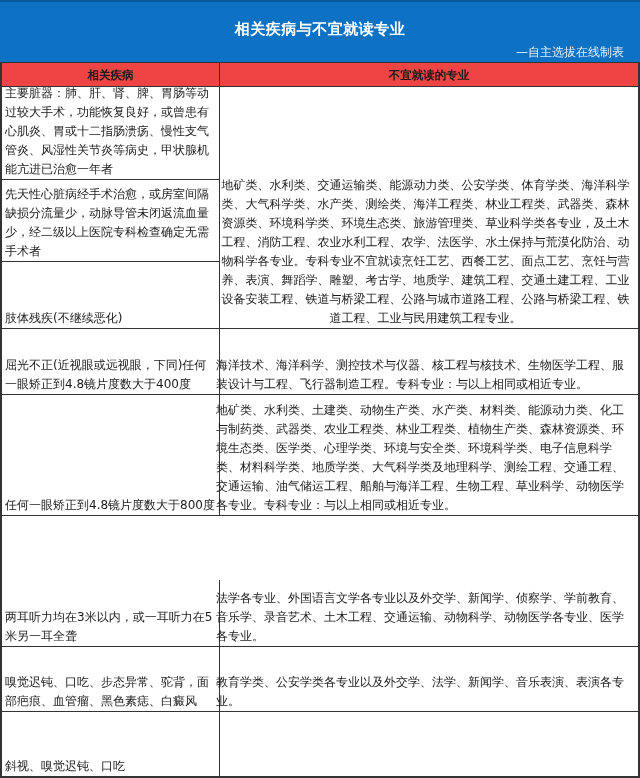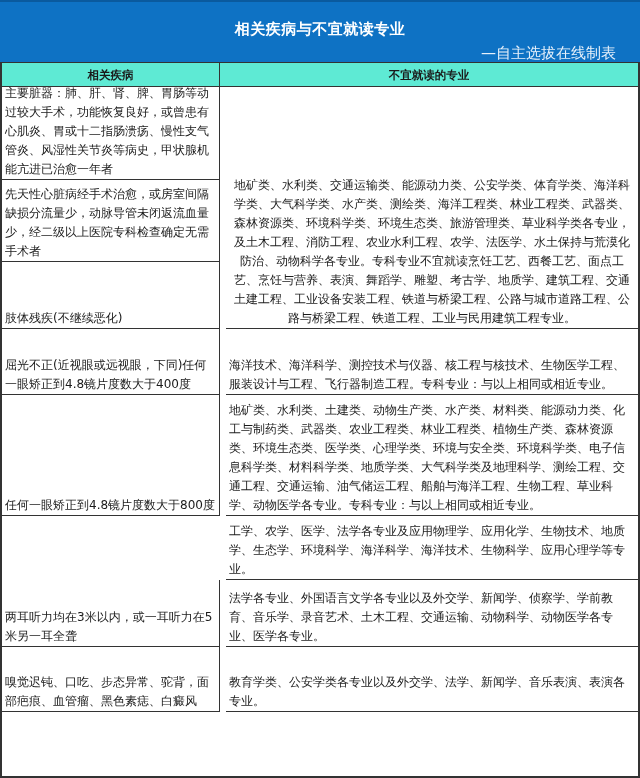--- a/index.html
+++ b/index.html
@@ -10,44 +10,44 @@
       position: absolute; left: 0; top: 0; width: 640px; height: 62px;
       background: #0e72c4;
       color: #ffffff;
       border-top: 2px solid #0a5a9e;
     }
     .banner .title {
       position: absolute; left: 0; right: 0; top: 18px;
       text-align: center; font-size: 15px; font-weight: bold; letter-spacing: 0.5px;
     }
     .banner .credit {
-      position: absolute; right: 24px; top: 42px;
-      font-size: 15px; color: #e6f0fa;
+      position: absolute; right: 16px; top: 42px;
+      font-size: 12px; color: #e6f0fa;
     }
 
     .grid {
       position: absolute; left: 0; top: 62px; width: 640px; height: 716px;
       border-left: 2px solid #333; border-right: 2px solid #333; border-bottom: 2px solid #333;
     }
     .hdr {
-      position: absolute; top: 0; height: 25px; background: #5eead4;
+      position: absolute; top: 0; height: 25px; background: #ef4444;
       border-top: 1px solid #333; border-bottom: 1px solid #333;
       font-size: 11.5px; font-weight: bold; text-align: center; line-height: 24px;
     }
     .hdr.left { left: 0; width: 218px; border-right: 1px solid #333; }
     .hdr.right { left: 218px; right: 0; }
 
     .cell {
       position: absolute; font-size: 12px; line-height: 19px;
       display: flex; align-items: flex-end;
       padding: 0 3px;
       border-bottom: 1px solid #333;
     }
     .cell.left { left: 0; width: 218px; border-right: 1px solid #333; }
-    .cell.right { left: 224px; right: 0; }
+    .cell.right { left: 211px; right: 0; }
     .cell.center-text { text-align: center; justify-content: center; }
     .cell span { display: block; }
   </style>
 </head>
 <body>
 
 <div class="banner">
   <div class="title">相关疾病与不宜就读专业</div>
   <div class="credit">—自主选拔在线制表</div>
 </div>
@@ -76,31 +76,31 @@
     <span>海洋技术、海洋科学、测控技术与仪器、核工程与核技术、生物医学工程、服装设计与工程、飞行器制造工程。专科专业：与以上相同或相近专业。</span>
   </div>
 
   <div class="cell left" style="top:333px;height:121px;">
     <span>任何一眼矫正到4.8镜片度数大于800度</span>
   </div>
   <div class="cell right" style="top:333px;height:121px;">
     <span>地矿类、水利类、土建类、动物生产类、水产类、材料类、能源动力类、化工与制药类、武器类、农业工程类、林业工程类、植物生产类、森林资源类、环境生态类、医学类、心理学类、环境与安全类、环境科学类、电子信息科学类、材料科学类、地质学类、大气科学类及地理科学、测绘工程、交通工程、交通运输、油气储运工程、船舶与海洋工程、生物工程、草业科学、动物医学各专业。专科专业：与以上相同或相近专业。</span>
   </div>
 
-  <div class="cell right" style="top:454px;height:64px;">
-    <span>工学、农学、医学、法学各专业及应用物理学、应用化学、生物技术、地质学、生态学、环境科学、海洋科学、海洋技术、生物科学、应用心理学等专业。</span>
-  </div>
 
   <div class="cell left" style="top:518px;height:67px;">
     <span>两耳听力均在3米以内，或一耳听力在5米另一耳全聋</span>
   </div>
   <div class="cell right" style="top:518px;height:67px;">
     <span>法学各专业、外国语言文学各专业以及外交学、新闻学、侦察学、学前教育、音乐学、录音艺术、土木工程、交通运输、动物科学、动物医学各专业、医学各专业。</span>
   </div>
 
   <div class="cell left" style="top:585px;height:65px;">
     <span>嗅觉迟钝、口吃、步态异常、驼背，面部疤痕、血管瘤、黑色素痣、白癜风</span>
   </div>
   <div class="cell right" style="top:585px;height:65px;">
     <span>教育学类、公安学类各专业以及外交学、法学、新闻学、音乐表演、表演各专业。</span>
   </div>
 
+  <div class="cell left" style="top:650px;height:64px;border-bottom:none;">
+    <span>斜视、嗅觉迟钝、口吃</span>
+  </div>
 </div>
 
 </body></html>

